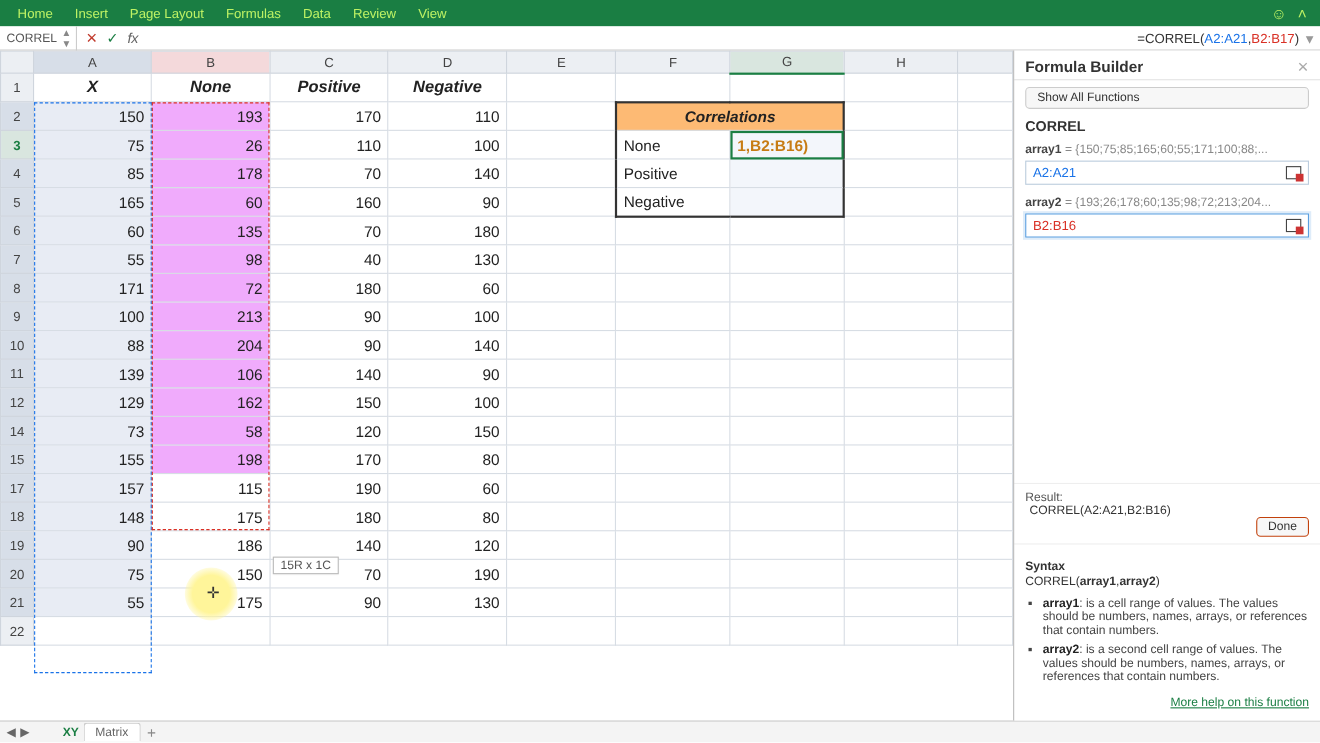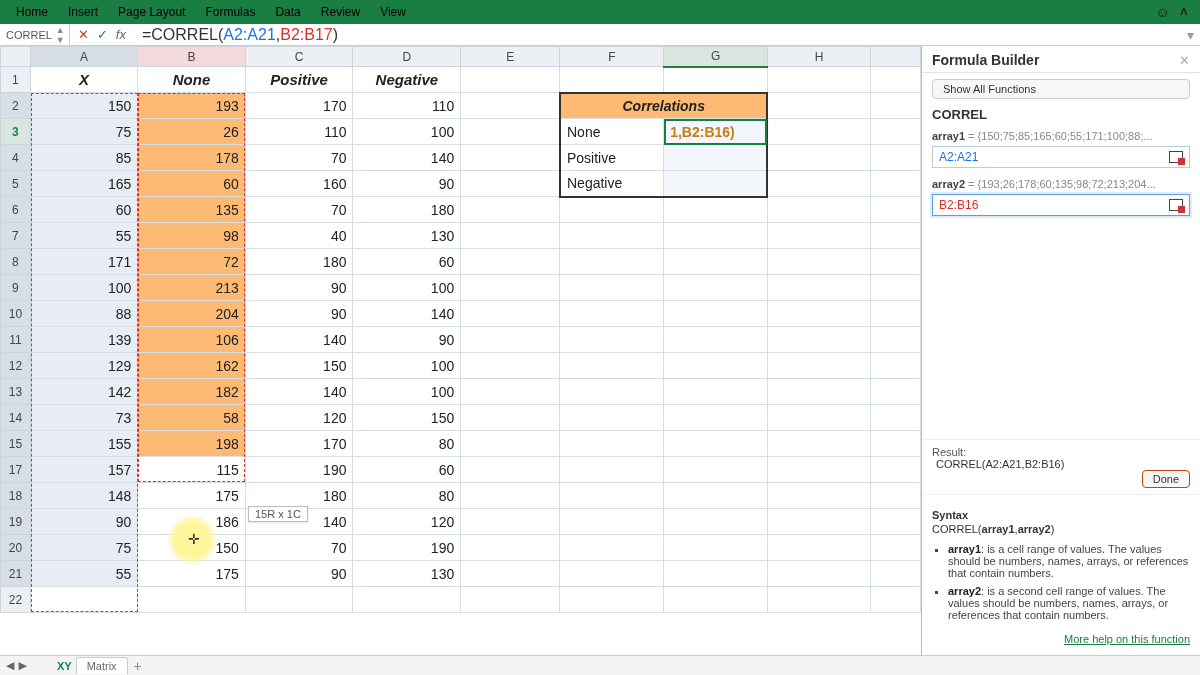--- a/index.html
+++ b/index.html
@@ -1,25 +1,25 @@
 <!DOCTYPE html>
 <html><head>
 <meta charset="utf-8">
 <style>
   * { box-sizing: border-box; margin: 0; padding: 0; }
   html, body { width: 1200px; height: 675px; font-family: -apple-system, Helvetica, Arial, sans-serif; font-size: 13px; overflow: hidden; background: #fff; color: #222; }
-  .ribbon { background: #1a7e43; height: 24px; display: flex; align-items: center; padding: 0 6px; color: #000000; }
+  .ribbon { background: #1a7e43; height: 24px; display: flex; align-items: center; padding: 0 6px; color: #bef264; }
   .ribbon .tab { padding: 0 10px; font-size: 12px; line-height: 24px; cursor: pointer; }
   .ribbon .right { margin-left: auto; display: flex; align-items: center; gap: 10px; padding-right: 6px; font-size: 14px; }
   .formulabar { height: 22px; border-bottom: 1px solid #ccc; display: flex; align-items: center; background: #fff; }
   .namebox { width: 70px; height: 22px; border-right: 1px solid #ccc; display: flex; align-items: center; padding-left: 6px; font-size: 11px; color: #555; }
   .fbicons { display: flex; align-items: center; gap: 8px; padding: 0 8px; }
   .fbicons span { font-size: 13px; }
   .fx { font-style: italic; color: #666; margin-right: 6px; }
-  .formula-input { flex: 1; padding-left: 2px; font-size: 16px; color: #333; }
+  .formula-input { flex: 1; padding-left: 2px; font-size: 12px; color: #333; text-align: right; }
   .formula-input .ref1 { color: #1a73e8; }
   .formula-input .ref2 { color: #d93025; }
   .bigarrow { font-size: 14px; color: #999; padding: 0 6px; }
 
   .main { display: flex; height: calc(675px - 24px - 22px - 20px); }
   .sheet-wrapper { flex: 1; overflow: hidden; position: relative; border-right: 1px solid #bbb; }
   table { border-collapse: collapse; table-layout: fixed; }
   th.colhdr, th.rowhdr { background: #eceff3; font-weight: 400; color: #444; font-size: 12px; border: 1px solid #cfd5dd; text-align: center; }
   th.colhdr { height: 20px; }
   th.rowhdr { width: 30px; }
@@ -29,21 +29,21 @@
   .colB { width: 108px; }
   .colC { width: 108px; }
   .colD { width: 108px; }
   .colE { width: 100px; }
   .colF { width: 104px; }
   .colG { width: 104px; }
   .colH { width: 104px; }
   .colI { width: 50px; }
   .hdr-row td { font-weight: 700; font-style: italic; text-align: center; font-size: 15px; }
   .selA { background: #e8ecf4; }
-  .selB { background: #fdba74; }
+  .selB { background: #f0abfc; }
   th.rowhdr.selR { background: #d7dee8; }
   th.colhdr.selC-A { background: #d7dee8; }
   th.colhdr.selC-B { background: #f4d9db; }
   th.colhdr.selC-G { background: #d9e6df; border-bottom: 2px solid #1a7e43; }
   th.rowhdr.activeR { background: #d9e6df; color: #1a7e43; font-weight: 600; }
 
   .corrbox-title { font-weight: 700; font-style: italic; text-align: center !important; border-top: 2px solid #333 !important; border-left: 2px solid #333 !important; border-right: 2px solid #333 !important; background: #fdba74; }
   .corrbox-l { text-align: left !important; border-left: 2px solid #333 !important; }
   .corrbox-r { border-right: 2px solid #333 !important; background: #f3f6fb; }
   .corrbox-bl { border-bottom: 2px solid #333 !important; }
@@ -294,32 +294,20 @@
             <td class="selB">162</td>
             <td>150</td>
             <td>100</td>
             <td></td>
             <td></td>
             <td></td>
             <td></td>
             <td></td>
           </tr>
           <tr>
-            <th class="rowhdr selR ">13</th>
-            <td class="selA">142</td>
-            <td class="selB">182</td>
-            <td>140</td>
-            <td>100</td>
-            <td></td>
-            <td></td>
-            <td></td>
-            <td></td>
-            <td></td>
-          </tr>
-          <tr>
             <th class="rowhdr selR ">14</th>
             <td class="selA">73</td>
             <td class="selB">58</td>
             <td>120</td>
             <td>150</td>
             <td></td>
             <td></td>
             <td></td>
             <td></td>
             <td></td>

